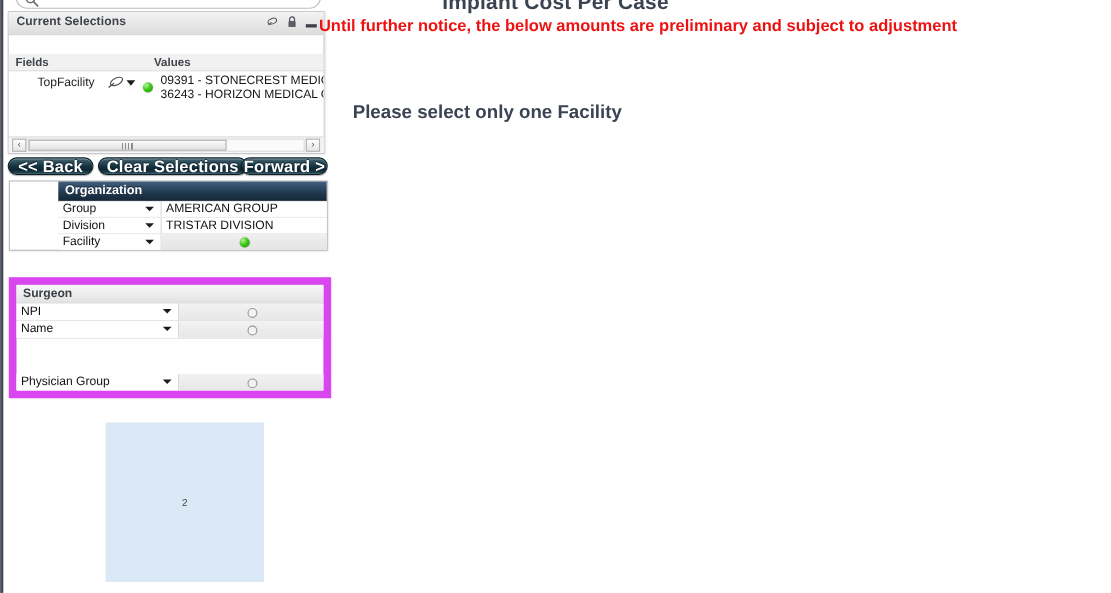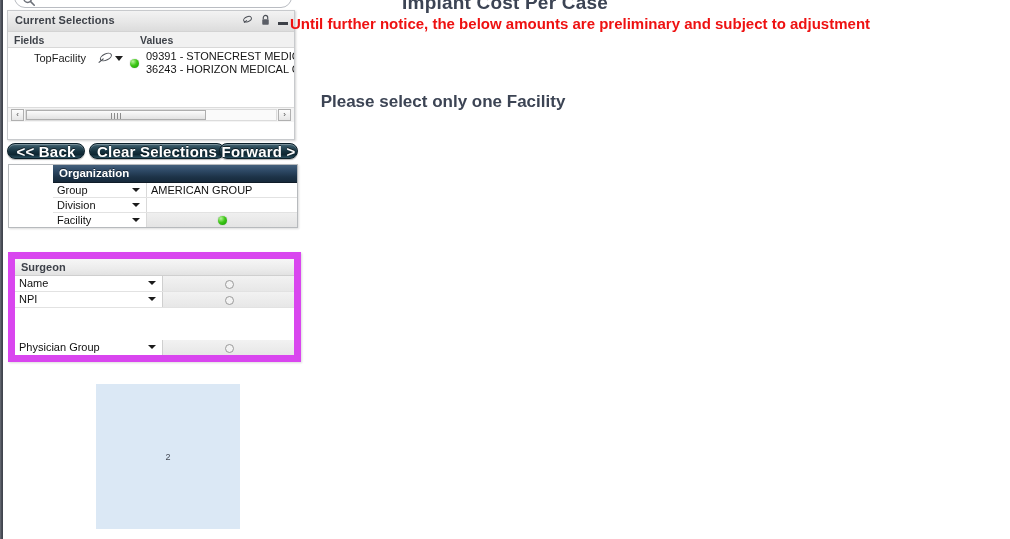--- a/index.html
+++ b/index.html
@@ -69,21 +69,21 @@
   .ic { width: 11px; height: 12px; display:block; color:#4a4e55; }
   .ic-min {
     width: 10px; height: 3px; background: #3c4047;
     display:block; margin-top:6px;
   }
 
   .cs-colhdr {
     position: relative; height: 15px;
     background: #f1f1f1;
     border-bottom: 1px solid #d8d8d8;
-    font-size: 10.5px; font-weight: bold; color: #3f434a;
+    font-size: 10.5px; font-weight: bold; color: #3f434a; margin-top: 17px;
   }
   .cs-colhdr .c1 { position:absolute; left:6px; top:2px; }
   .cs-colhdr .c2 { position:absolute; left:132px; top:2px; }
 
   .cs-body {
     position: relative;
     height: 74px;
     background: #ffffff;
     overflow: hidden;
   }
@@ -386,50 +386,51 @@
         <span class="lb-caret"></span>
       </div>
       <div class="lb-value">AMERICAN GROUP</div>
     </div>
 
     <div class="lb-row">
       <div class="lb-label">
         <span>Division</span>
         <span class="lb-caret"></span>
       </div>
+      <div class="lb-value">TRISTAR DIVISION</div>
     </div>
 
 
     <div class="lb-row">
       <div class="lb-label">
         <span>Facility</span>
         <span class="lb-caret"></span>
       </div>
       <div class="lb-value empty">
         <span class="green-dot"></span>
       </div>
     </div>
   </div>
 
   <div class="surg-panel">
     <div class="panel-hdr-light">Surgeon</div>
 
     <div class="surg-row">
       <div class="surg-label">
-        <span>Name</span>
+        <span>NPI</span>
         <span class="lb-caret"></span>
       </div>
       <div class="surg-value">
         <span class="gray-circle"></span>
       </div>
     </div>
 
     <div class="surg-row">
       <div class="surg-label">
-        <span>NPI</span>
+        <span>Name</span>
         <span class="lb-caret"></span>
       </div>
       <div class="surg-value">
         <span class="gray-circle"></span>
       </div>
     </div>
 
     <div class="surg-row">
       <div class="surg-label">
         <span>Physician Group</span>

